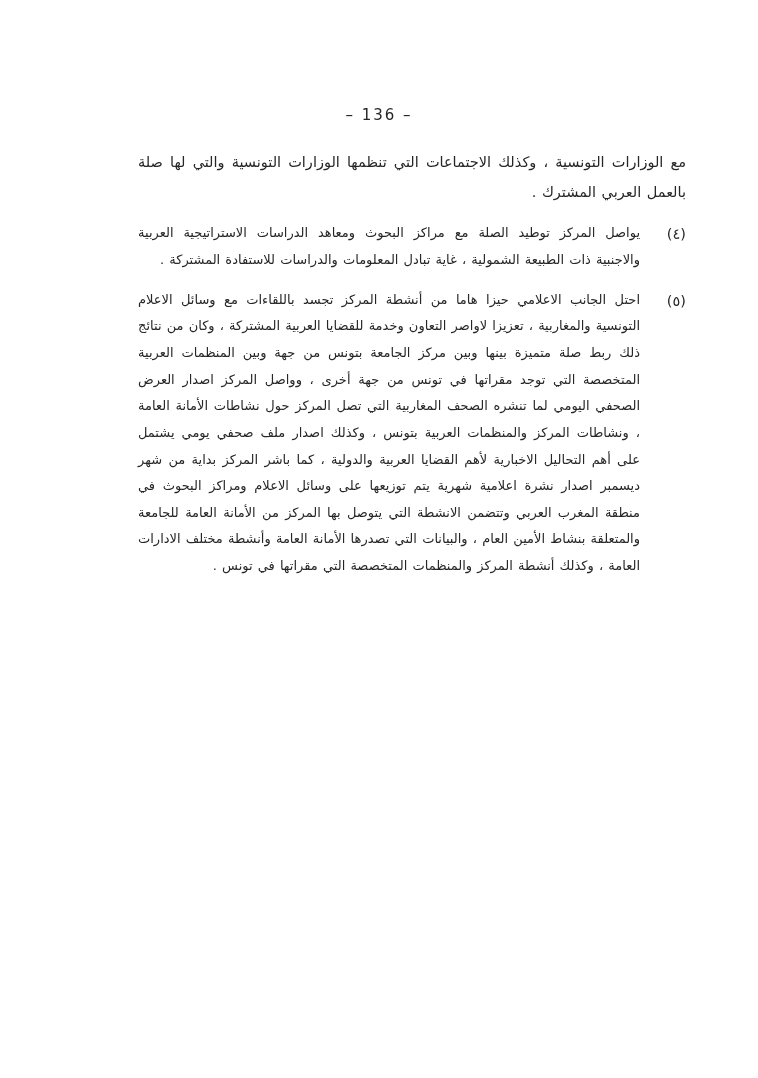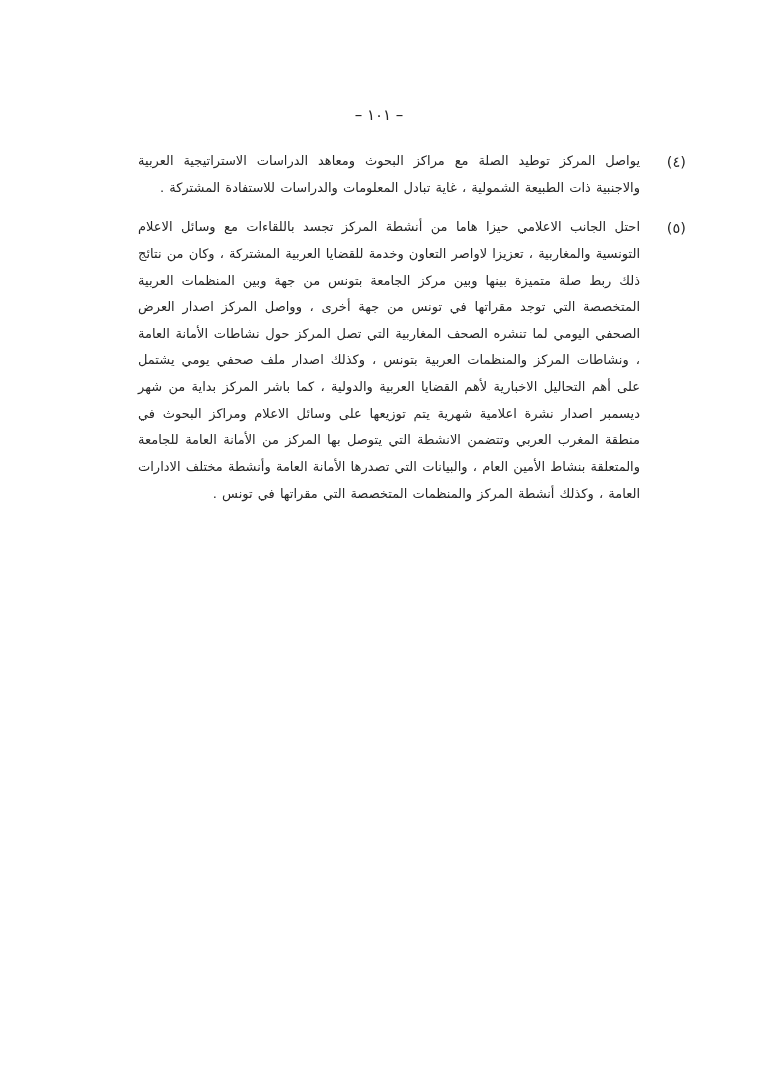--- a/index.html
+++ b/index.html
@@ -62,24 +62,25 @@
       line-height: 2.05;
       text-align: justify;
       word-spacing: 1px;
     }
   </style>
 </head>
 <body>
 
 <div class="page">
 
-  <div class="page-number">– ١٠١ –</div>
+  <div class="page-number">– 136 –</div>
 
   <div class="content">
 
+    <p class="para">مع الوزارات التونسية ، وكذلك الاجتماعات التي تنظمها الوزارات  التونسية والتي لها صلة بالعمل العربي المشترك .</p>
 
     <div class="list-item">
       <span class="marker">(٤)</span>
       <span class="item-text">يواصل المركز توطيد الصلة مع مراكز البحوث ومعاهد الدراسات الاستراتيجية العربية والاجنبية ذات الطبيعة الشمولية ، غاية تبادل المعلومات والدراسات للاستفادة المشتركة .</span>
     </div>
 
     <div class="list-item">
       <span class="marker">(٥)</span>
       <span class="item-text">احتل الجانب الاعلامي حيزا هاما من أنشطة المركز تجسد باللقاءات مع وسائل الاعلام التونسية والمغاربية ، تعزيزا لاواصر التعاون وخدمة للقضايا العربية المشتركة ، وكان من نتائج ذلك ربط صلة متميزة بينها وبين مركز الجامعة بتونس من جهة وبين المنظمات العربية المتخصصة التي توجد مقراتها في تونس من جهة أخرى ، وواصل المركز اصدار العرض الصحفي اليومي لما تنشره الصحف المغاربية التي تصل المركز حول نشاطات الأمانة العامة ، ونشاطات المركز والمنظمات العربية بتونس ، وكذلك اصدار ملف صحفي يومي يشتمل على أهم التحاليل الاخبارية لأهم القضايا العربية والدولية ، كما باشر المركز بداية من شهر ديسمبر اصدار نشرة اعلامية شهرية يتم توزيعها على وسائل الاعلام ومراكز البحوث في منطقة المغرب العربي وتتضمن الانشطة التي يتوصل بها المركز من الأمانة العامة للجامعة والمتعلقة بنشاط الأمين العام ، والبيانات التي تصدرها الأمانة العامة وأنشطة مختلف الادارات العامة ، وكذلك أنشطة المركز والمنظمات المتخصصة التي مقراتها في تونس .</span>
     </div>

